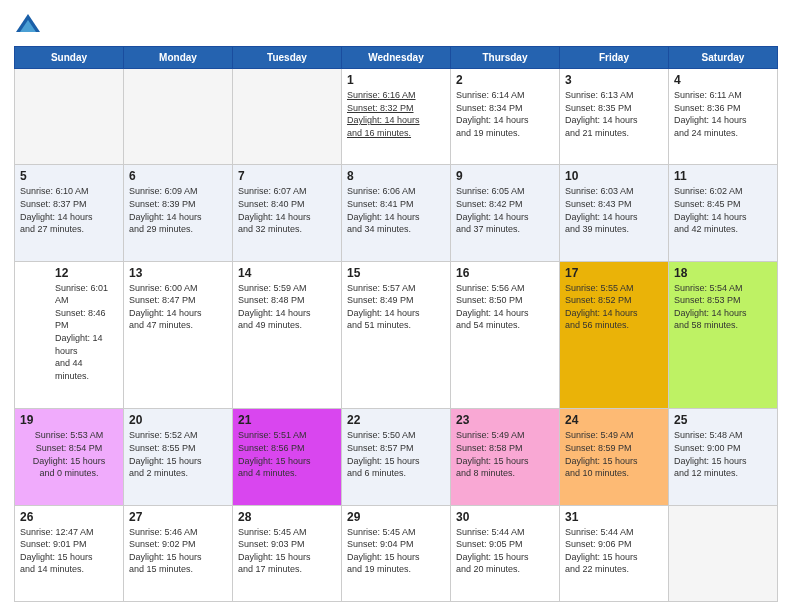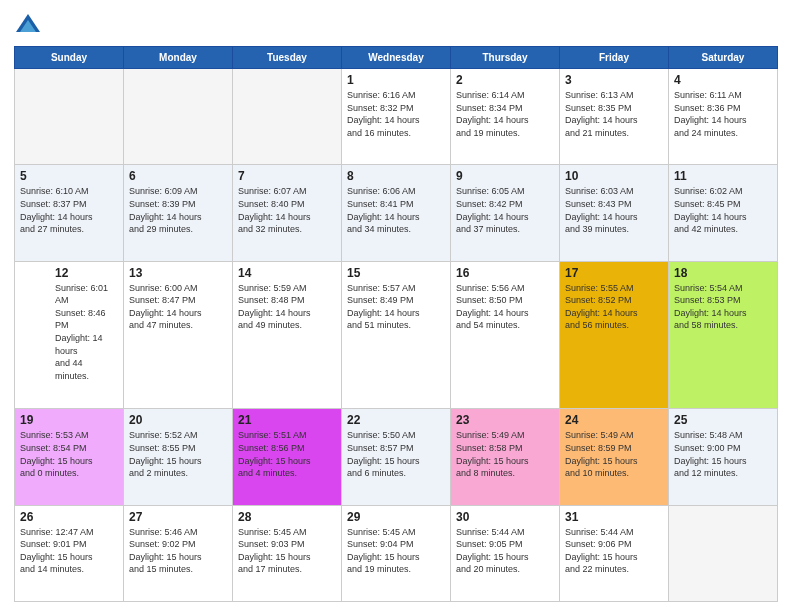--- a/index.html
+++ b/index.html
@@ -132,21 +132,21 @@
           <th>Saturday</th>
         </tr>
     </thead>
     <tbody id="calendar-body">
     <tr>
           <td class="empty"></td>
           <td class="empty"></td>
           <td class="empty"></td>
           <td style="background: rgb(255, 255, 255);">
             <div class="day-num">1</div>
-            <div class="day-info" style="white-space: pre-line;">Sunrise: 6:16 AM
+            <div class="day-info" style="white-space: pre-line; text-decoration: underline;">Sunrise: 6:16 AM
 Sunset: 8:32 PM
 Daylight: 14 hours
 and 16 minutes.</div>
           </td>
           <td style="background: rgb(255, 255, 255);">
             <div class="day-num">2</div>
             <div class="day-info" style="white-space: pre-line;">Sunrise: 6:14 AM
 Sunset: 8:34 PM
 Daylight: 14 hours
 and 19 minutes.</div>
@@ -264,21 +264,21 @@
             <div class="day-num">18</div>
             <div class="day-info" style="white-space: pre-line;">Sunrise: 5:54 AM
 Sunset: 8:53 PM
 Daylight: 14 hours
 and 58 minutes.</div>
           </td>
         </tr>
         <tr>
           <td style="background: #f0abfc; margin-left: 27px;">
             <div class="day-num">19</div>
-            <div class="day-info" style="white-space: pre-line;">Sunrise: 5:53 AM
+            <div class="day-info" style="white-space: pre-line; text-align: center;">Sunrise: 5:53 AM
 Sunset: 8:54 PM
 Daylight: 15 hours
 and 0 minutes.</div>
           </td>
           <td style="background: rgb(238, 242, 249);">
             <div class="day-num">20</div>
             <div class="day-info" style="white-space: pre-line;">Sunrise: 5:52 AM
 Sunset: 8:55 PM
 Daylight: 15 hours
 and 2 minutes.</div>

